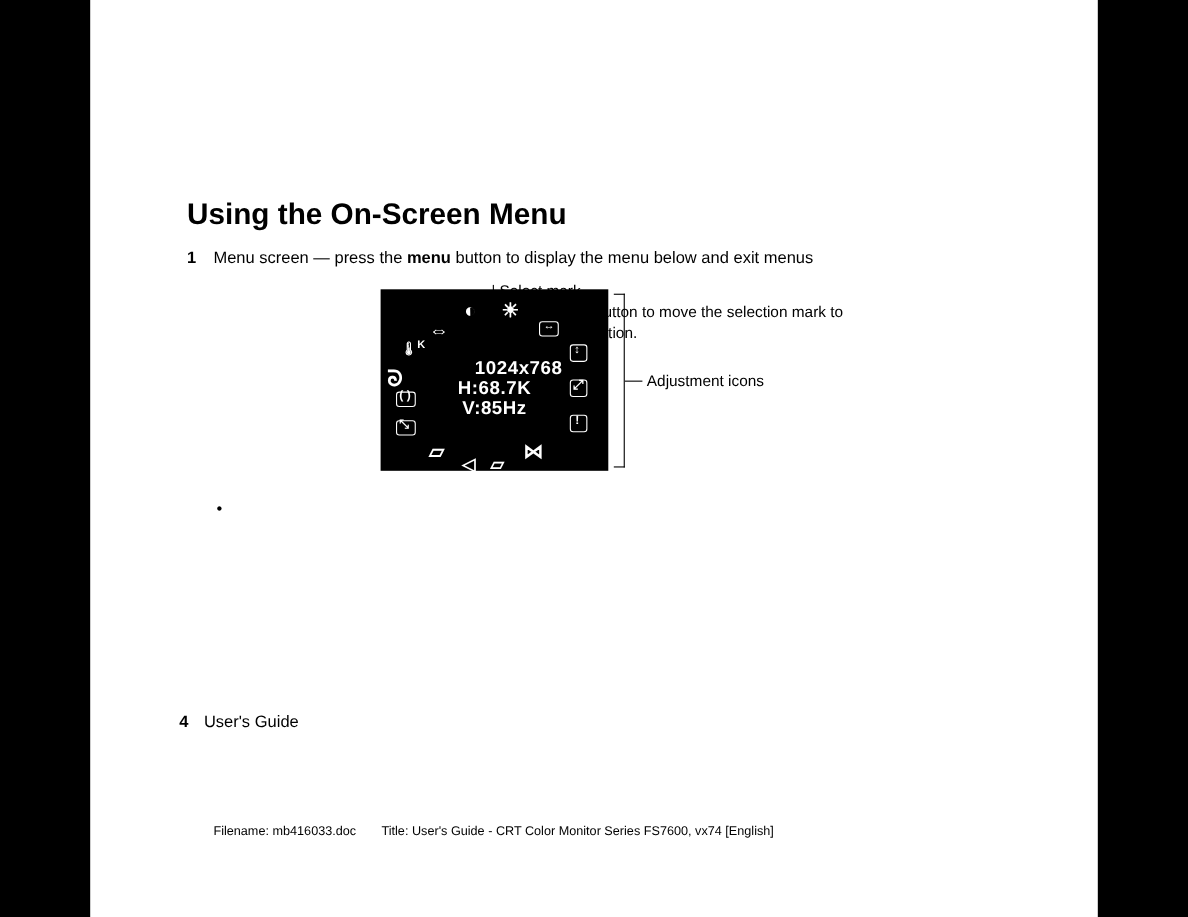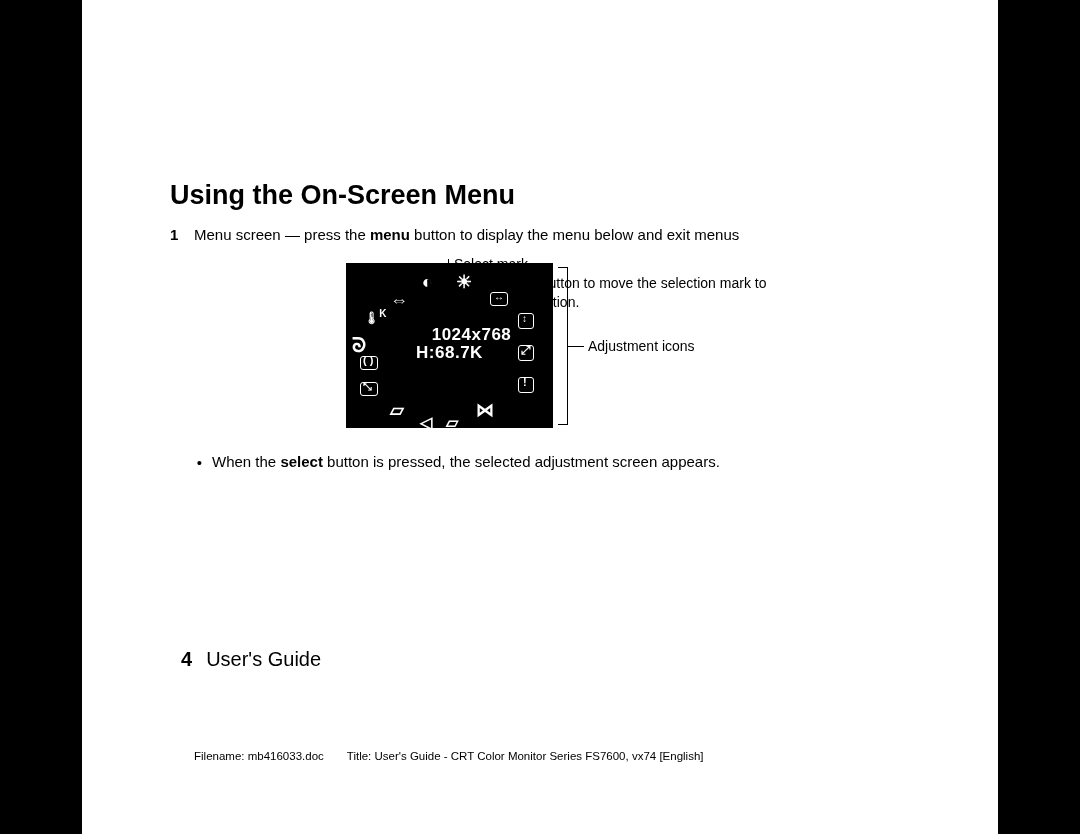--- a/index.html
+++ b/index.html
@@ -92,22 +92,22 @@
   }
 
   .bullet-row {
     display:flex; gap:10px; font-size:15px; line-height:1.4;
     margin-top: 14px;
   }
   .bullet-dot { min-width:14px; text-align:right; padding-top:1px; }
 
   .footer-pageinfo {
     position:absolute;
-    left: 99px; top: 648px;
-    font-size: 20px;
+    left: 81px; top: 648px;
+    font-size: 15px;
   }
   .footer-pageinfo b { font-weight:700; margin-right:14px; }
 
   .metadata {
     position:absolute;
     left: 88px; top: 748px;
     font-size: 11.5px;
     line-height: 1.5;
     color:#000;
     width: 760px;
@@ -143,20 +143,21 @@
       <div class="callout-line-h" style="left:260px; top:44px; width:18px;"></div>
 
       <div class="callout callout-right">Adjustment icons</div>
       <div class="bracket" style="left:388px; top:12px; height:158px;"></div>
       <div class="callout-line-h" style="left:398px; top:91px; width:16px;"></div>
 
       <div class="osd">
 
         <div class="osd-center osd-res">1024x768</div>
         <div class="osd-center osd-h">H:68.7K</div>
+        <div class="osd-center osd-v">V:85Hz</div>
 
         <span class="icon" style="left:76px; top:10px;">◐</span>
         <span class="icon" style="left:110px; top:10px;">☀</span>
 
         <span class="icon" style="left:44px; top:28px;">⇔</span>
         <span class="icon" style="left:18px; top:46px; font-size:12px;">🌡<span style="font-size:10px; vertical-align:super;">K</span></span>
         <span class="icon" style="left:6px; top:72px; font-size:20px;">ᘐ</span>
 
         <span class="icon" style="left:144px; top:28px;"><span class="icon-frame"><span style="position:absolute;left:3px;top:-1px;font-size:10px;">↔</span></span></span>
         <span class="icon" style="left:172px; top:50px;"><span class="icon-frame" style="width:16px;height:16px;"><span style="position:absolute;left:3px;top:0;font-size:10px;">↕</span></span></span>
@@ -167,23 +168,20 @@
         <span class="icon" style="left:14px; top:118px;"><span class="icon-frame"><span style="position:absolute;left:2px;top:-2px;font-size:11px;">⤡</span></span></span>
 
         <span class="icon" style="left:44px; top:138px;">▱</span>
         <span class="icon" style="left:74px; top:152px; font-size:16px;">◁</span>
         <span class="icon" style="left:100px; top:152px; font-size:16px;">▱</span>
         <span class="icon" style="left:130px; top:138px;">⋈</span>
       </div>
 
       <div class="bullet-row" style="position:absolute; left:18px; top:182px; width:700px;">
         <div class="bullet-dot">•</div>
-        <div>
-          <span>When the </span><b>select</b><span> button is pressed, the selected adjustment screen appears.</span>
-        </div>
       </div>
     </div>
   </div>
 
   <div class="footer-pageinfo">
     <b>4</b><span>User's Guide</span>
   </div>
 
   <div class="metadata">
     <div>

